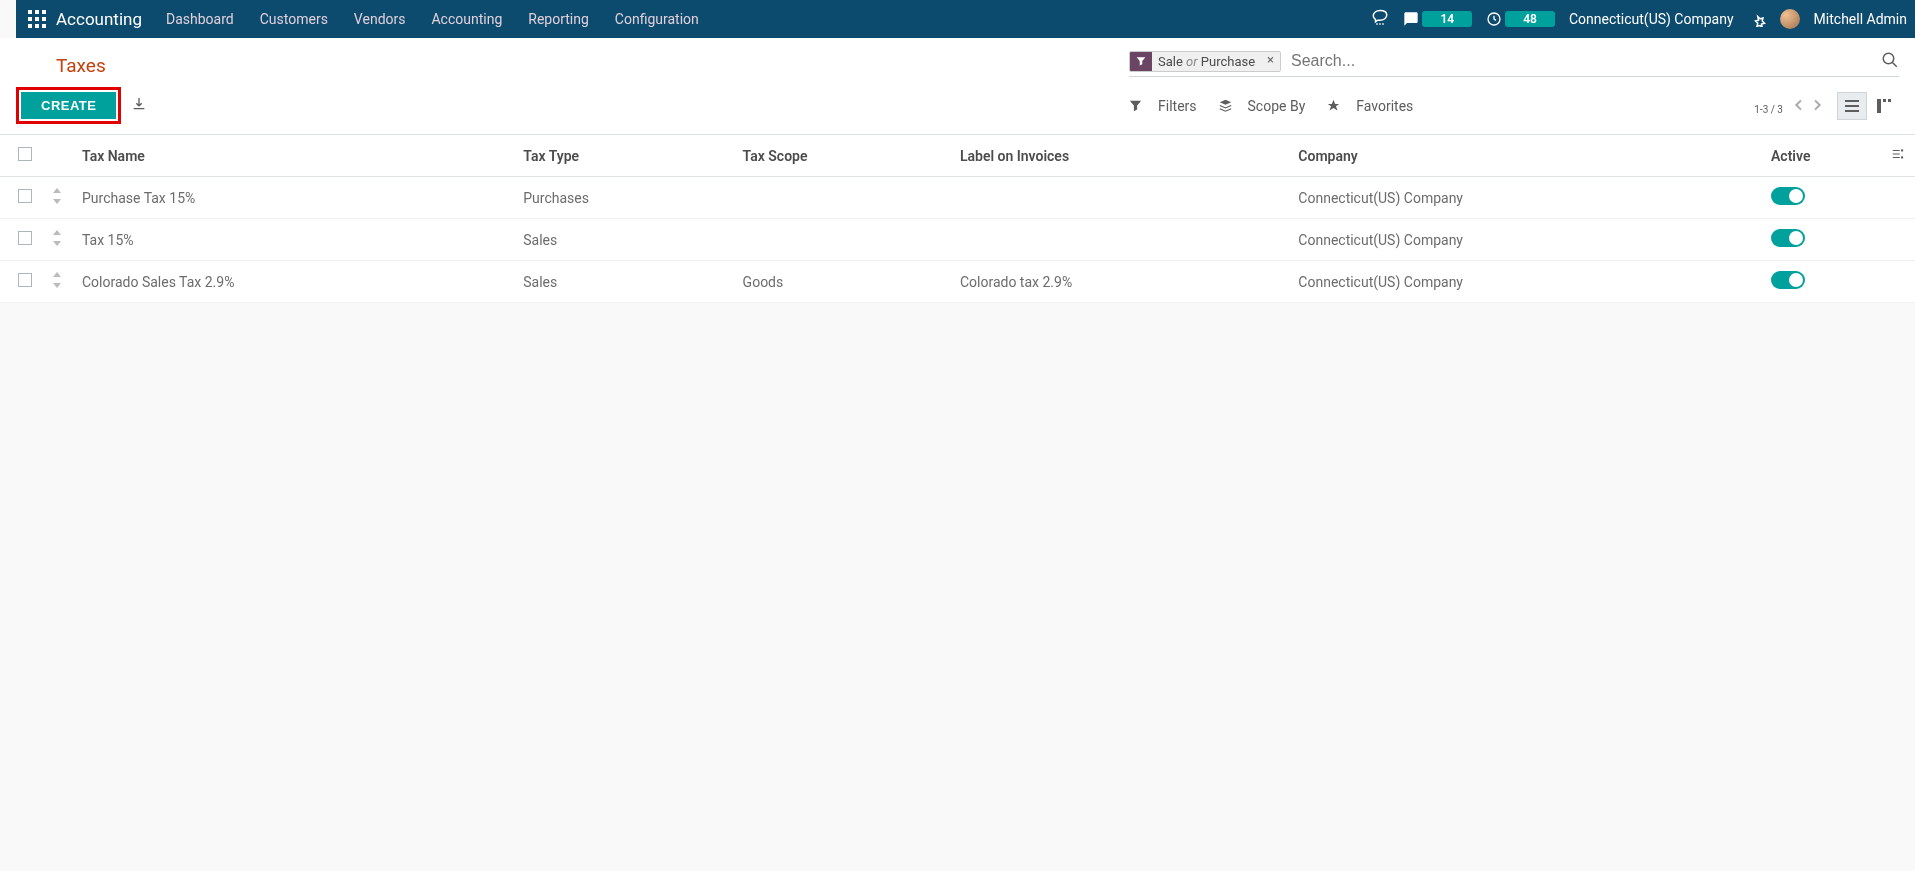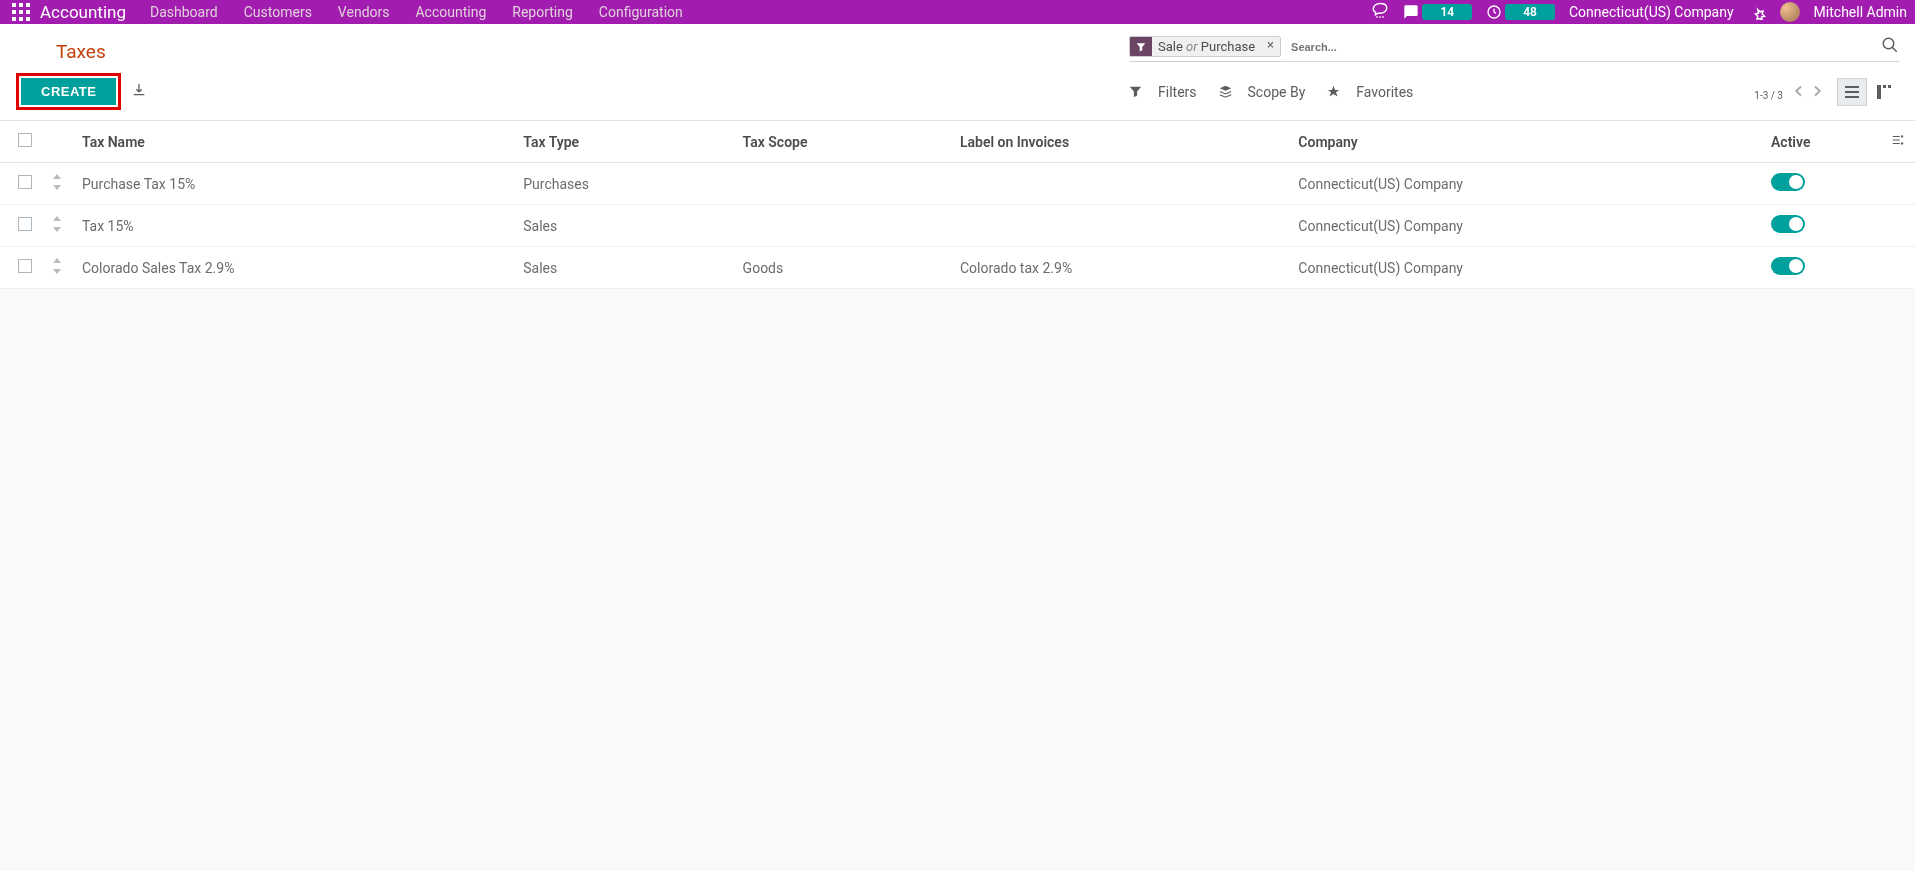--- a/index.html
+++ b/index.html
@@ -1,17 +1,17 @@
 <!DOCTYPE html>
 <html><head>
 <meta charset="utf-8">
 <style>
 * { box-sizing: border-box; margin: 0; padding: 0; }
 body { font-family: -apple-system, BlinkMacSystemFont, "Segoe UI", Roboto, "Helvetica Neue", sans-serif; font-size: 14px; color: #4c4c4c; background: #f9f9f9; }
-.topbar { background: #a21caf; color: #fff; height: 24px; display: flex; align-items: center; padding: 0 8px; }
+.topbar { background: #0c4a6e; color: #fff; height: 38px; display: flex; align-items: center; padding: 0 8px; margin-left: 16px; }
 .topbar-left { display: flex; align-items: center; gap: 0; }
 .apps-icon { width: 18px; height: 18px; display: inline-block; margin: 0 10px 0 4px; }
 .apps-icon svg { fill: #fff; }
 .module-name { font-size: 17px; color: #fff; margin-right: 24px; }
 .nav-menu { display: flex; gap: 26px; }
 .nav-menu a { color: #e0d0da; text-decoration: none; font-size: 14px; }
 .topbar-right { margin-left: auto; display: flex; align-items: center; gap: 14px; }
 .icon-btn svg { fill: #fff; }
 .badge { background: #00a09d; color: #fff; font-size: 12px; padding: 1px 18px; border-radius: 3px; margin-left: 3px; font-weight: 600; }
 .badge-group { display: flex; align-items: center; }
@@ -23,21 +23,21 @@
 .cp-row1 { display: flex; align-items: flex-start; }
 .breadcrumb-title { font-size: 19px; color: #c2410c; margin-top: 6px; margin-left: 40px; }
 .search-area { margin-left: auto; width: 770px; }
 .search-box { display: flex; align-items: center; border-bottom: 1px solid #ced4da; padding: 2px 0 4px 0; gap: 6px; }
 .facet { display: flex; background: #f0f0f0; border: 1px solid #ccc; border-radius: 2px; font-size: 13px; overflow: hidden; }
 .facet-icon { background: #6b4563; color: #fff; padding: 3px 6px; display: flex; align-items: center; }
 .facet-icon svg { fill: #fff; width: 10px; height: 10px; }
 .facet-text { padding: 2px 6px; color: #4c4c4c; }
 .facet-or { font-style: italic; color: #888; }
 .facet-close { padding: 0 6px; cursor: pointer; color: #666; }
-.search-input { border: none; outline: none; flex: 1; font-size: 11px; padding: 2px 4px; color: #404040; font-weight: bold; }
+.search-input { border: none; outline: none; flex: 1; font-size: 16px; padding: 2px 4px; color: #404040; }
 .search-icon-btn { margin-left: 8px; }
 .search-icon-btn svg { stroke: #5d5d5d; fill: none; }
 
 .cp-row2 { display: flex; align-items: center; margin-top: 10px; padding-bottom: 10px; }
 .btn-create { background: #00a09d; color: #fff; border: none; padding: 6px 20px; font-size: 13px; font-weight: 600; cursor: pointer; letter-spacing: 0.5px; }
 .create-wrap { border: 3px solid #e00000; padding: 2px; display: inline-block; }
 .download-icon { margin-left: 10px; color: #5d5d5d; }
 .download-icon svg { fill: #5d5d5d; }
 .search-options { margin-left: auto; display: flex; align-items: center; gap: 22px; padding-right: 0; width: 770px; }
 .so-left { display: flex; gap: 22px; }

